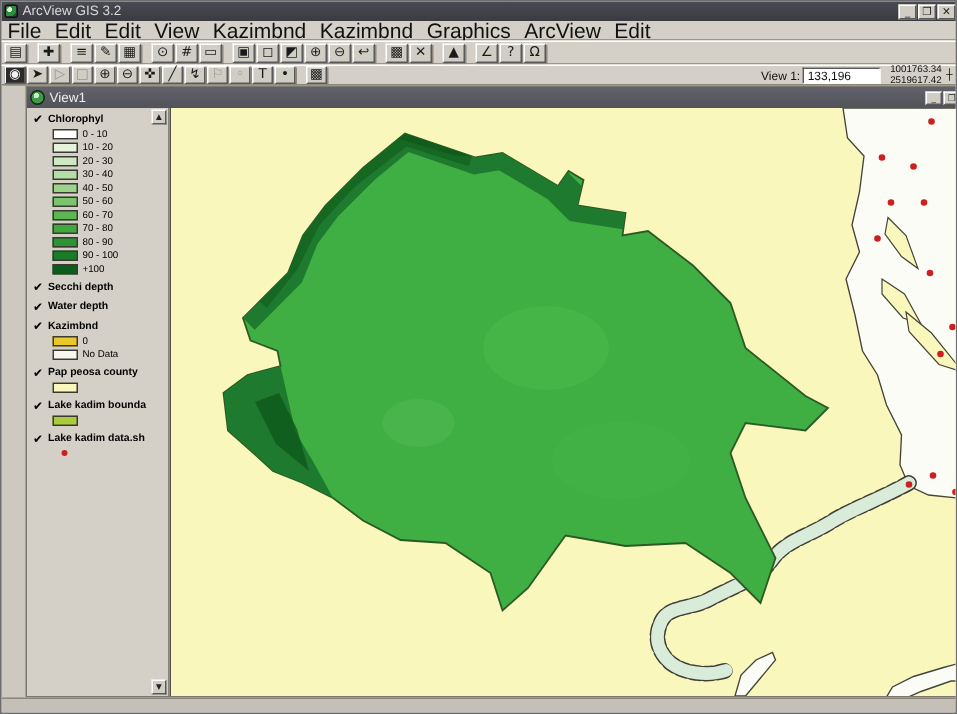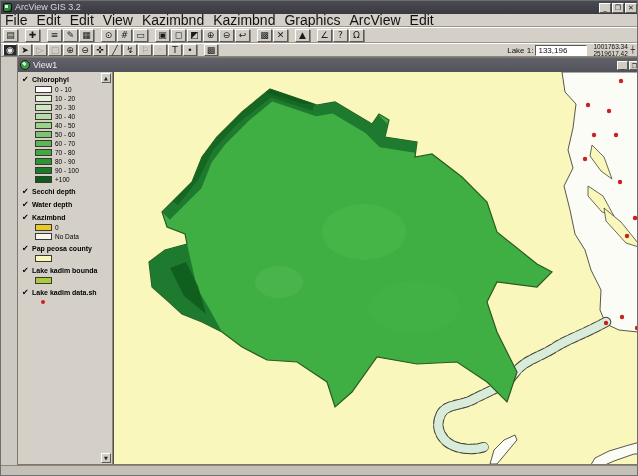--- a/index.html
+++ b/index.html
@@ -229,21 +229,21 @@
             <span class="glyph">•</span>
           </div>
         </div>
         <div class="tgroup">
           <div class="tbtn">
             <span class="glyph">▩</span>
           </div>
         </div>
       </div>
     <div class="scale-area">
-      <span class="scale-label">Lake 1:</span>
+      <span class="scale-label">View 1:</span>
       <input class="scale-box" value="133,196" style="">
       <div class="coords">
         <div>1001763.34</div>
         <div>2519617.42</div>
       </div>
       <span class="coord-icon">┼</span>
     </div>
   </div>
 
   <div class="viewwin">

